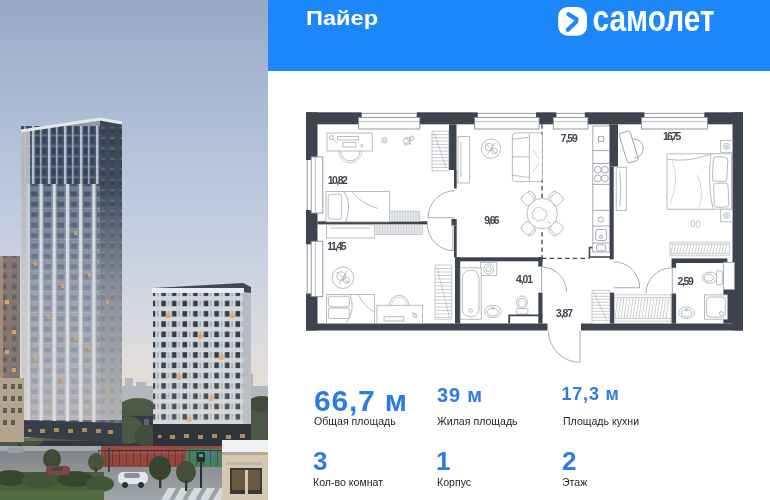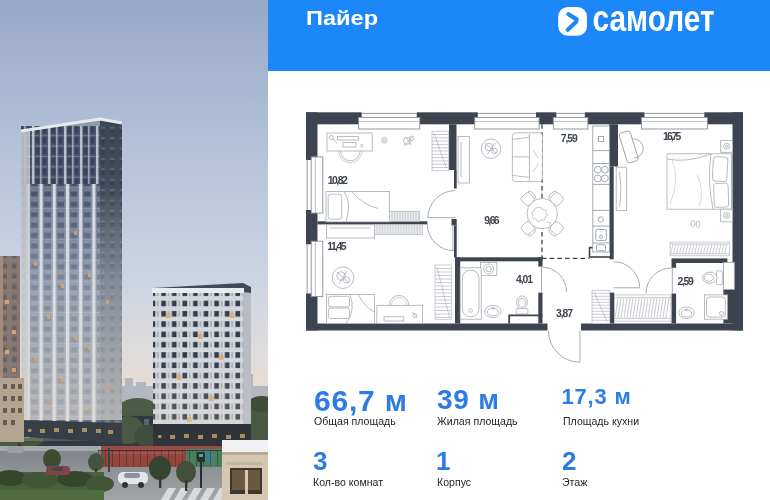--- a/index.html
+++ b/index.html
@@ -724,25 +724,25 @@
       <ellipse cx="686.5" cy="313.2" rx="5.2" ry="3.8"></ellipse>
       <circle cx="686.5" cy="310" r="0.9"></circle>
     </g>
   </g>
 </svg>
 
 <div class="abs" style="left:314px;top:384px;color:#2d7ce4;font-size:30px;font-weight:bold;letter-spacing:0.8px;">66,7 м</div>
 
 <div class="abs" style="left:314px;top:414.5px;color:#1e2025;font-size:11.5px;transform:scaleX(.92);transform-origin:0 0;">Общая площадь</div>
 
-<div class="abs" style="left:437px;top:384px;color:#2d7ce4;font-size:28px;font-weight:bold;letter-spacing:0.8px;">39 м</div>
+<div class="abs" style="left:437px;top:384px;color:#2d7ce4;font-size:20px;font-weight:bold;letter-spacing:0.8px;">39 м</div>
 
 <div class="abs" style="left:437px;top:414.5px;color:#1e2025;font-size:11.5px;transform:scaleX(.92);transform-origin:0 0;">Жилая площадь</div>
 
-<div class="abs" style="left:561.5px;top:384px;color:#2d7ce4;font-size:22px;font-weight:bold;letter-spacing:0.8px;">17,3 м</div>
+<div class="abs" style="left:561.5px;top:384px;color:#2d7ce4;font-size:18px;font-weight:bold;letter-spacing:0.8px;">17,3 м</div>
 
 <div class="abs" style="left:563px;top:414.5px;color:#1e2025;font-size:11.5px;transform:scaleX(.92);transform-origin:0 0;">Площадь кухни</div>
 
 <div class="abs" style="left:313px;top:445.5px;color:#2d7ce4;font-size:26px;font-weight:bold;">3</div>
 
 <div class="abs" style="left:313px;top:475.5px;color:#1e2025;font-size:11.5px;transform:scaleX(.92);transform-origin:0 0;">Кол-во комнат</div>
 
 <div class="abs" style="left:436px;top:445.5px;color:#2d7ce4;font-size:26px;font-weight:bold;">1</div>
 
 <div class="abs" style="left:437px;top:475.5px;color:#1e2025;font-size:11.5px;transform:scaleX(.92);transform-origin:0 0;">Корпус</div>

